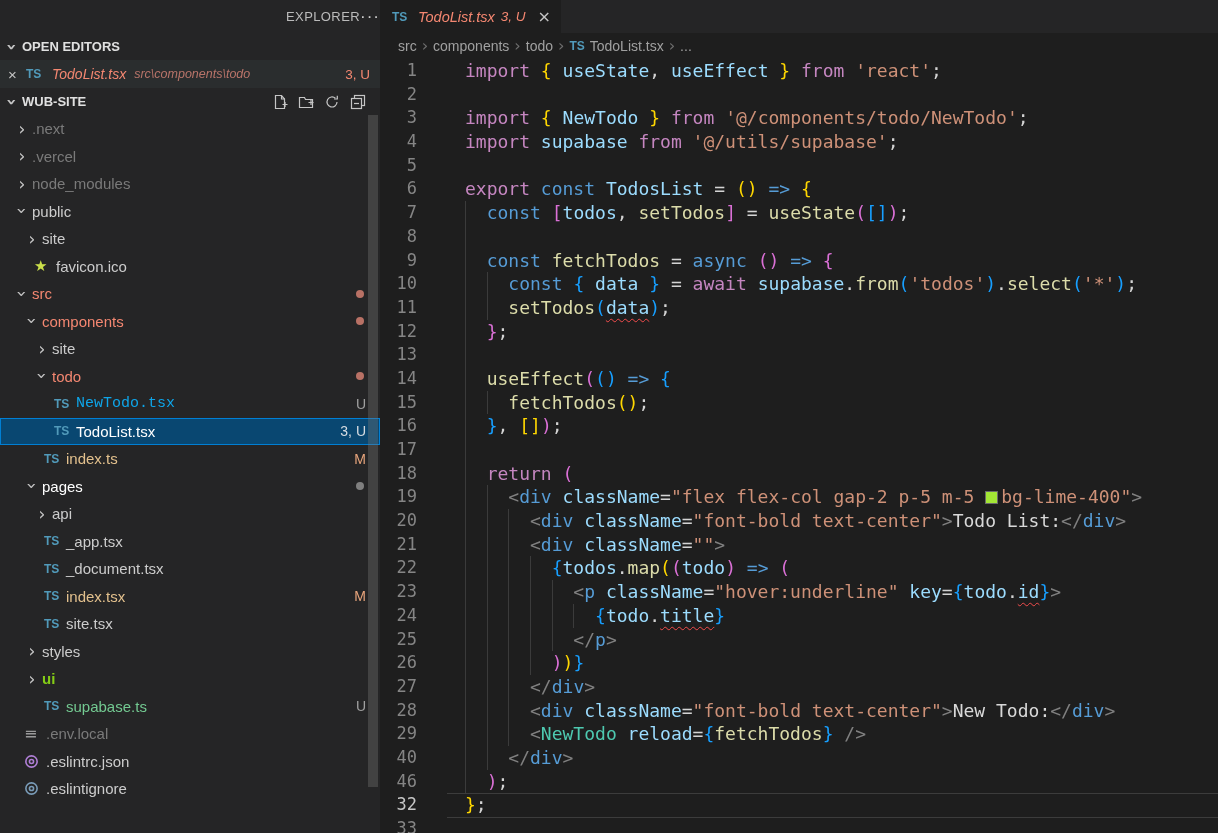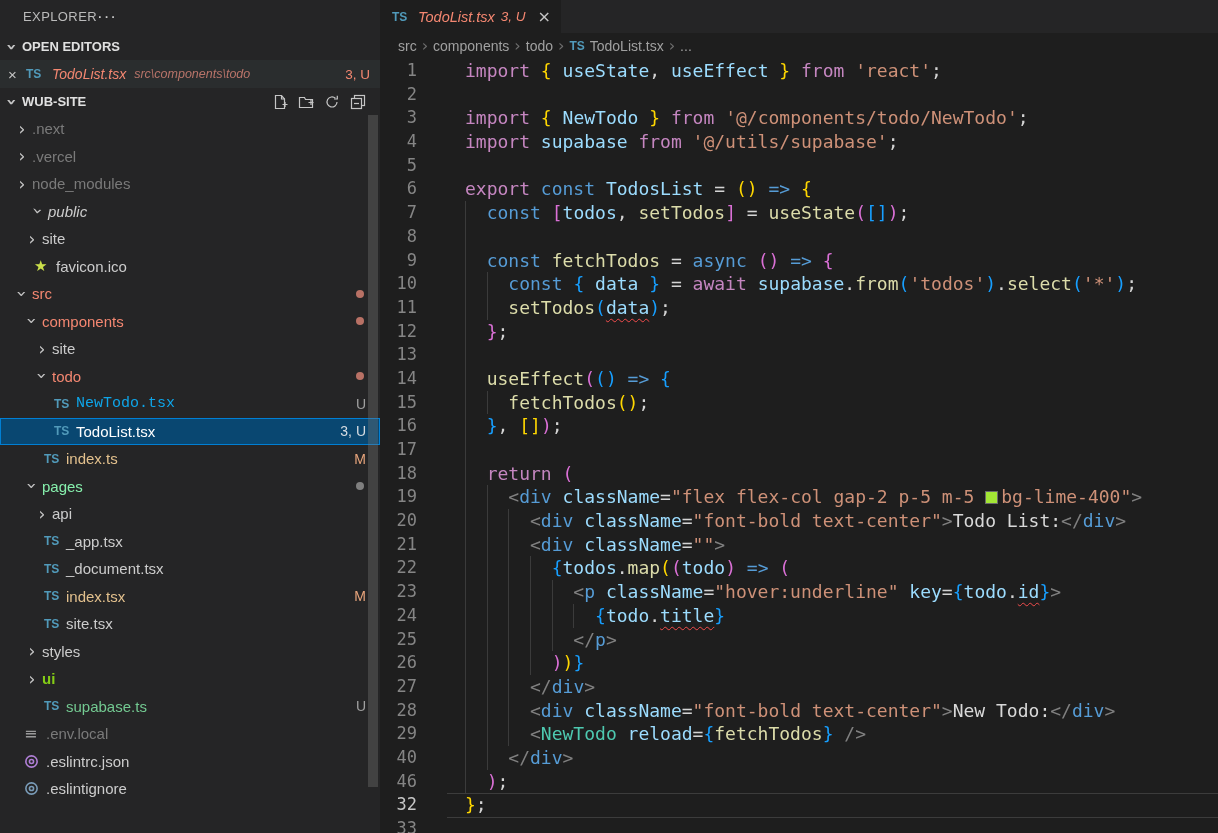--- a/index.html
+++ b/index.html
@@ -1,21 +1,21 @@
 <!DOCTYPE html>
 <html><head>
 <meta charset="utf-8">
 <style>
   html,body{margin:0;padding:0;background:#1e1e1e;}
   body{width:1218px;height:833px;overflow:hidden;font-family:"Liberation Sans",sans-serif;-webkit-font-smoothing:antialiased;}
   .app{display:flex;width:1218px;height:833px;}
 
   
   .sidebar{position:relative;width:380px;min-width:380px;height:833px;background:#252526;color:#cccccc;overflow:hidden;}
-  .sb-title-row{height:33px;display:flex;align-items:center;padding:0 23px;justify-content:flex-start;}
+  .sb-title-row{height:33px;display:flex;align-items:center;padding:0 0;justify-content:flex-end;}
   .sb-title{font-size:13px;color:#bbbbbb;letter-spacing:.4px;}
   .sb-more{color:#d0d0d0;font-size:17px;letter-spacing:1px;cursor:pointer;line-height:10px;}
   .sec-head{height:27px;display:flex;align-items:center;padding:0 6px 0 4px;font-weight:bold;font-size:13px;color:#e0e0e0;}
   .sec-head .chev{margin-right:2px;}
   .sec-actions{margin-left:auto;display:flex;gap:10px;align-items:center;padding-right:8px;}
   .sec-actions svg{display:block;}
   .chev{display:inline-block;width:16px;text-align:center;color:#c5c5c5;font-size:17px;line-height:16px;font-family:"DejaVu Sans",sans-serif;}
   .chev.down{transform:rotate(90deg);}
   .oe-item{height:28px;display:flex;align-items:center;background:#2a2d2e;padding:0 10px 0 8px;font-size:14px;}
   .oe-close{color:#c5c5c5;width:18px;font-size:15px;cursor:pointer;}
@@ -130,21 +130,21 @@
         <div class="t-row" style="padding-left: 14px;">
           <span class="chev">›</span>
           <span class="name" style="color: rgb(122, 122, 122);">.vercel</span>
           <span class="t-spacer"></span>
         </div>
         <div class="t-row" style="padding-left: 14px;">
           <span class="chev">›</span>
           <span class="name" style="color: rgb(122, 122, 122);">node_modules</span>
           <span class="t-spacer"></span>
         </div>
-        <div class="t-row" style="padding-left: 30px; font-style: italic;">
+        <div class="t-row" style="padding-left: 14px;">
           <span class="chev down">›</span>
           <span class="name" style="color: rgb(204, 204, 204);">public</span>
           <span class="t-spacer"></span>
         </div>
         <div class="t-row" style="padding-left: 24px;">
           <span class="chev">›</span>
           <span class="name" style="color: rgb(204, 204, 204);">site</span>
           <span class="t-spacer"></span>
         </div>
         <div class="t-row" style="padding-left: 34px;">
@@ -188,21 +188,21 @@
           <span class="badge" style="color: rgb(215, 220, 225);">3, U</span>
         </div>
         <div class="t-row" style="padding-left: 44px;">
           <span class="ico-ts">TS</span>
           <span class="name" style="color: rgb(226, 192, 141);">index.ts</span>
           <span class="t-spacer"></span>
           <span class="badge" style="color: rgb(232, 165, 124);">M</span>
         </div>
         <div class="t-row" style="padding-left: 24px;">
           <span class="chev down">›</span>
-          <span class="name" style="color: #86efac;">pages</span>
+          <span class="name" style="color: #ffffff;">pages</span>
           <span class="t-spacer"></span>
           <span class="dot" style="background: rgb(138, 138, 138);"></span>
         </div>
         <div class="t-row" style="padding-left: 34px;">
           <span class="chev">›</span>
           <span class="name" style="color: rgb(204, 204, 204);">api</span>
           <span class="t-spacer"></span>
         </div>
         <div class="t-row" style="padding-left: 44px;">
           <span class="ico-ts">TS</span>

